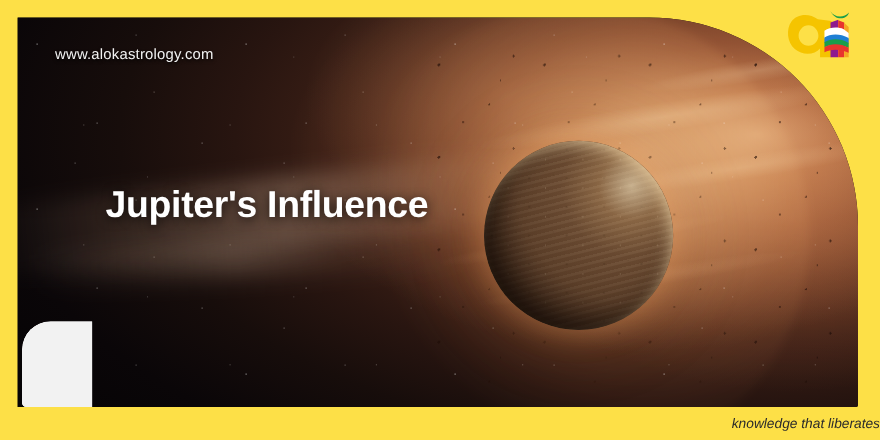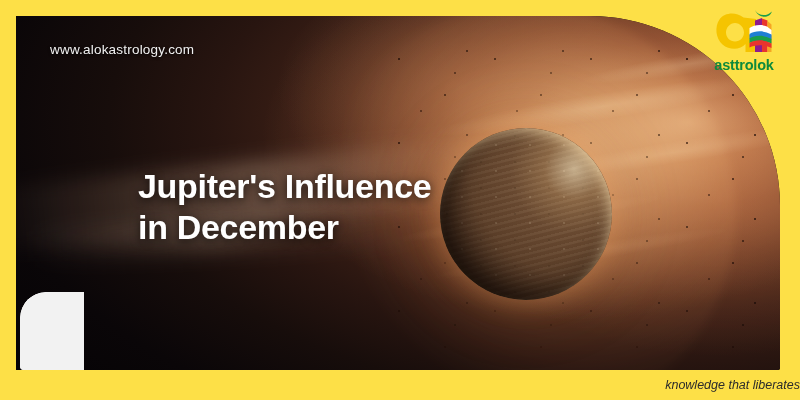--- a/index.html
+++ b/index.html
@@ -277,21 +277,21 @@
     top: 150px;
     width: 330px;
     color: #ffffff;
     font-size: 34px;
     line-height: 1.22;
     font-weight: 700;
     letter-spacing: -.3px;
     text-shadow: 0 2px 10px rgba(0,0,0,.75);
     font-family: "Liberation Sans", sans-serif;
   }
-  .headline .line { display: block; white-space: pre; margin-left: 42px; }
+  .headline .line { display: block; white-space: pre; }
 
   
   .brand-logo {
     position: absolute;
     right: 14px;
     top: 8px;
     width: 84px;
     height: 74px;
     text-align: center;
   }
@@ -365,21 +365,20 @@
         <div class="planet-speckle"></div>
         <div class="planet-shade"></div>
         <div class="planet-limb"></div>
       </div>
     </div>
 
     <div class="site-url">www.alokastrology.com</div>
 
     <div class="headline">
       <span class="line">Jupiter's Influence</span>
-      <span class="line">in December</span>
     </div>
   </div>
 
   <div class="brand-logo">
     <div class="brand-mark">
       <svg viewBox="0 0 62 48" width="62" height="48" aria-hidden="true">
 
         <path d="M30.5 9.5
                  C22.5 3.5 11.5 4.5 6.5 11.5
                  C1.5 18.5 2.5 30.5 9.5 36.5
@@ -398,21 +397,20 @@
           <path d="M54.5 13.0 L58.5 16.5 L58.5 44.0 L54.5 44.0 Z" fill="#f5a623"></path>
           <path d="M36.5 20.0 C41.0 17.0 48.0 16.0 54.0 18.5 L58.5 22.0 L58.5 27.5 C51.0 23.0 42.5 24.0 36.5 27.0 Z" fill="#ffffff"></path>
           <path d="M36.5 26.0 C42.0 22.5 50.5 22.0 58.5 26.5 L58.5 31.5 C50.5 27.0 42.0 27.5 36.5 31.0 Z" fill="#1f7fd4"></path>
           <path d="M36.5 30.5 C42.0 27.0 50.5 26.5 58.5 31.0 L58.5 35.5 C50.5 31.5 42.0 32.0 36.5 35.0 Z" fill="#1a9e4b"></path>
           <path d="M36.5 35.0 C42.0 31.5 50.5 31.0 58.5 35.5 L58.5 40.0 C50.5 36.0 42.0 36.5 36.5 39.5 Z" fill="#e8352e"></path>
         </g>
 
         <path d="M42.0 2.0 C45.0 8.0 54.0 8.8 58.8 3.4 C57.2 10.0 46.0 11.4 42.0 2.0 Z" fill="#1a9e4b"></path>
       </svg>
     </div>
-    <div class="brand-wordmark">asttrolok</div>
   </div>
 
   <div class="avatar-badge">
     <div class="avatar-bg"></div>
     <svg viewBox="0 0 64 78" width="64" height="78" aria-hidden="true">
       <defs>
         <clipPath id="badgeClip">
           <path d="M26,0 H64 V78 H0 V26 A26,26 0 0 1 26,0 Z"></path>
         </clipPath>
         <linearGradient id="bwSkin" x1="0" y1="0" x2="0" y2="1">

